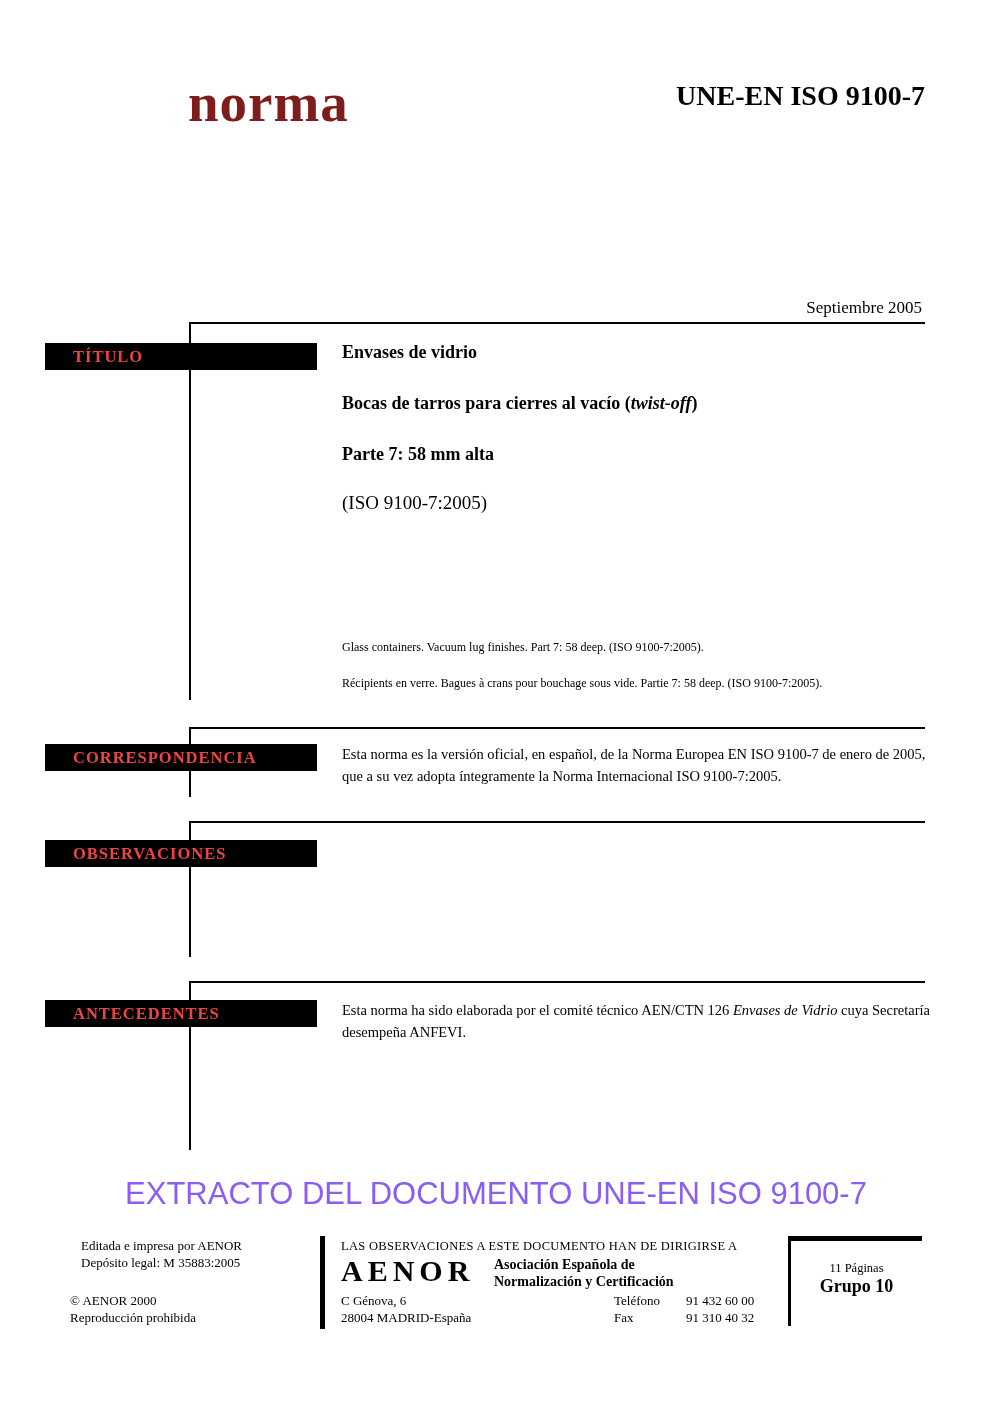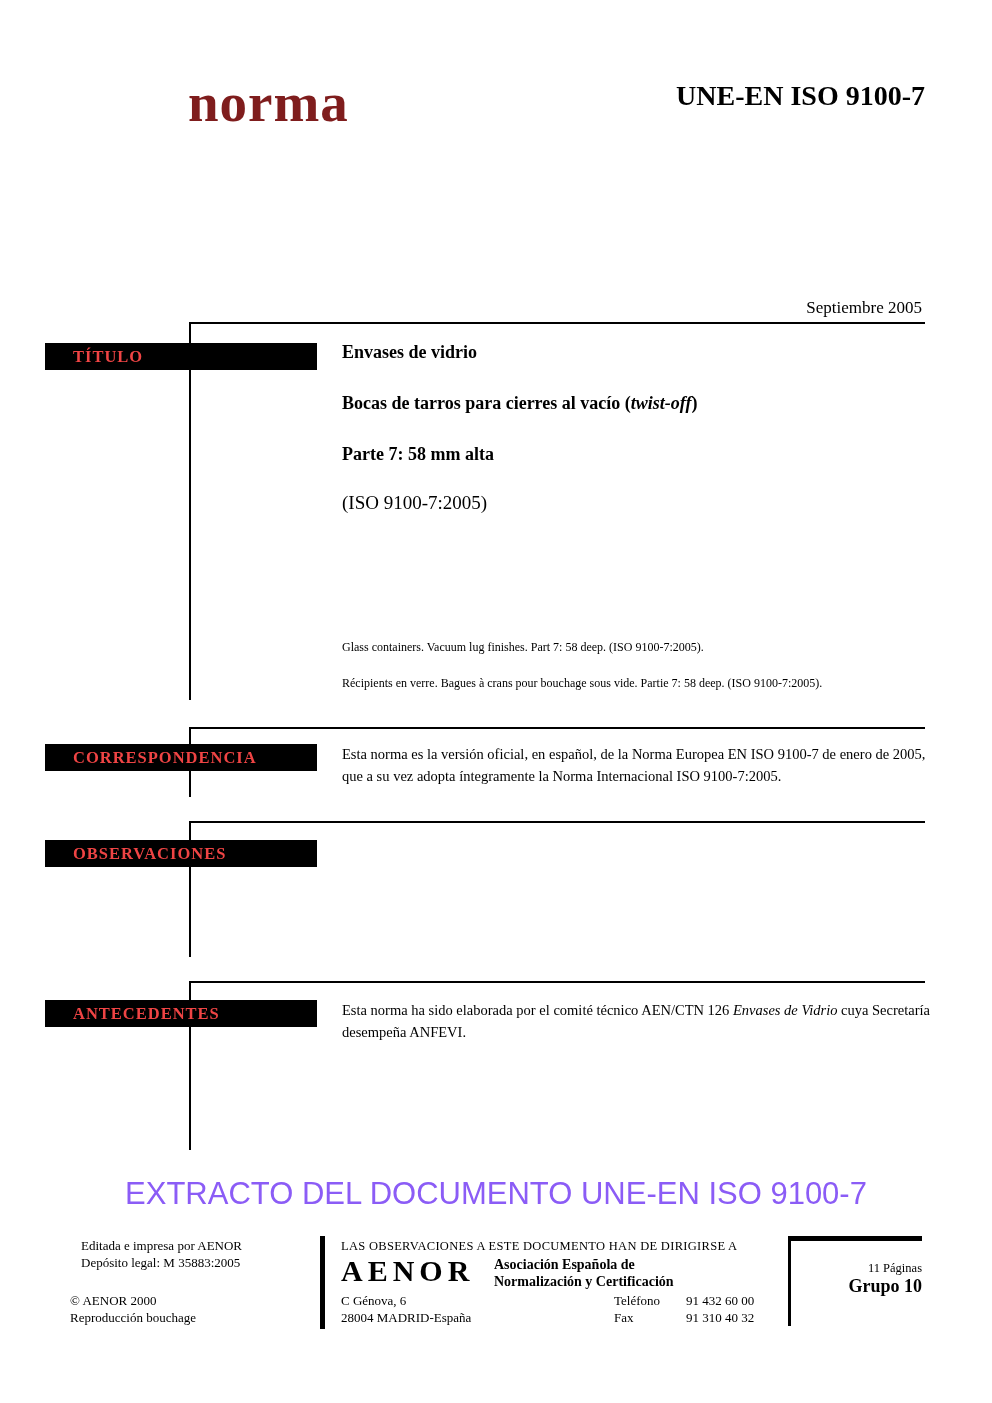--- a/index.html
+++ b/index.html
@@ -66,21 +66,21 @@
     font-size: 30px; font-weight: bold; letter-spacing: 5px; white-space: nowrap;
   }
   .aenor-org {
     left: 494px; top: 1257px;
     font-size: 14px; font-weight: bold; line-height: 1.2; white-space: nowrap;
   }
   .footer-divider { left: 320px; top: 1236px; width: 5px; height: 93px; background: #000; }
   .group-box {
     left: 788px; top: 1236px; width: 134px; height: 90px;
     border-top: 5px solid #000; border-left: 3px solid #000;
-    text-align: right;
+    text-align: center;
   }
   .group-box .pages { margin-top: 20px; font-size: 12.5px; }
   .group-box .group { font-size: 18px; font-weight: bold; }
 </style>
 </head>
 <body>
 
 <div class="abs brand">
   <div>norma</div>
 </div>
@@ -131,21 +131,21 @@
 <div class="abs banner" style="color: #8b5cf6;">EXTRACTO DEL DOCUMENTO UNE-EN ISO 9100-7</div>
 
 <div class="abs footer-divider"></div>
 
 <div class="abs foot-sm" style="left:81px; top:1238px;">
   <div>Editada e impresa por AENOR</div>
   <div>Depósito legal: M 35883:2005</div>
 </div>
 <div class="abs foot-sm" style="left:70px; top:1293px;">
   <div>© AENOR 2000</div>
-  <div>Reproducción bouchage</div>
+  <div>Reproducción prohibida</div>
 </div>
 
 <div class="abs foot-notice">LAS OBSERVACIONES A ESTE DOCUMENTO HAN DE DIRIGIRSE A</div>
 <div class="abs aenor-logo">AENOR</div>
 <div class="abs aenor-org">
   <div>Asociación Española de</div>
   <div>Normalización y Certificación</div>
 </div>
 
 <div class="abs foot-sm" style="left:341px; top:1293px;">

